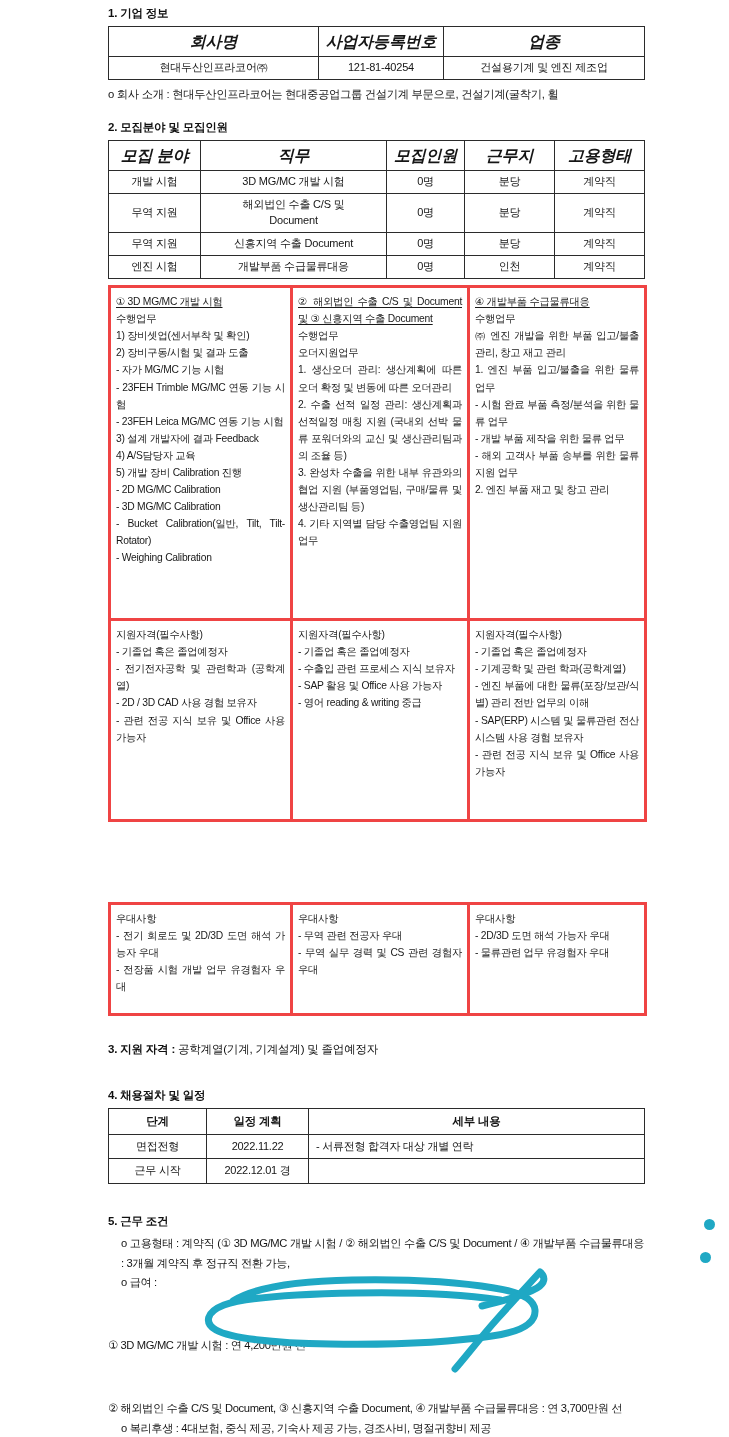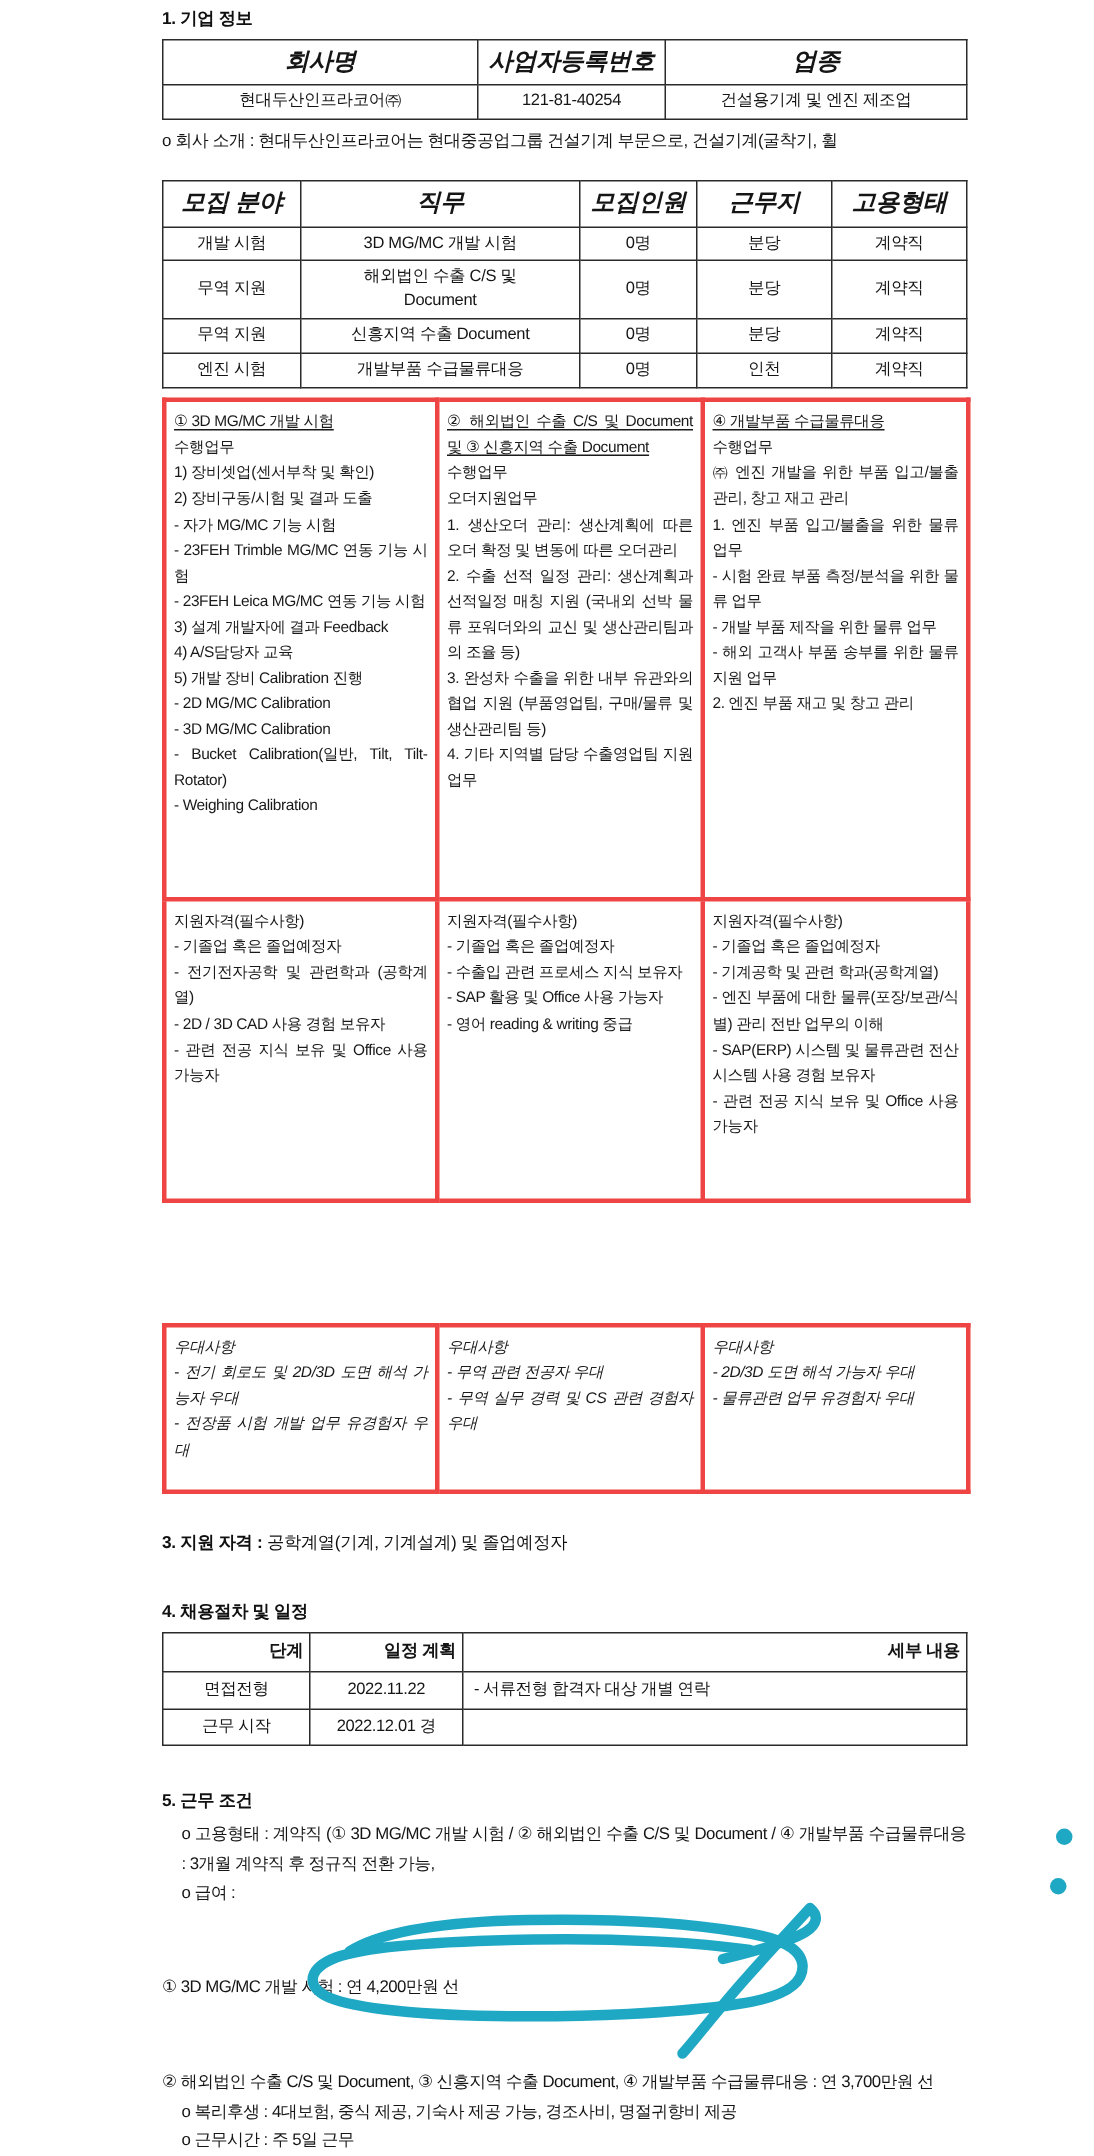--- a/index.html
+++ b/index.html
@@ -102,39 +102,39 @@
   }
   table.jd .title {
     text-decoration: underline;
     text-underline-offset: 2px;
     display: block;
     margin-bottom: 0;
   }
   table.jd .ln { display: block; }
   table.jd td.duty-cell { height: 318px; }
   table.jd td.qual-cell { height: 186px; }
-  table.jd td.pref-cell { height: 96px; font-style: italic; }
+  table.jd td.pref-cell { height: 96px; }
 
   
   table.sched {
     border-collapse: collapse;
     width: 536px;
     table-layout: fixed;
     font-size: 11px;
   }
   table.sched td, table.sched th {
     border: 1px solid #2b2b2b;
     padding: 3px 4px;
     line-height: 1.62;
     letter-spacing: -0.25px;
     color: #151515;
     vertical-align: middle;
   }
   table.sched th {
-    text-align: right;
+    text-align: center;
     font-weight: bold;
     font-size: 11.5px;
   }
   table.sched td.c { text-align: center; }
   table.sched td.detail {
     text-align: left;
     padding-left: 7px;
   }
   table.sched td.detail .ln { display: block; }
   table.sched td.detail .ln.ind { padding-left: 11px; }
@@ -212,20 +212,21 @@
         </table>
 
         <div class="para">
           <span class="ln" style="display:block">ο 회사 소개 : 현대두산인프라코어는 현대중공업그룹 건설기계 부문으로, 건설기계(굴착기, 휠</span>
         </div>
       </div>
 
       <div class="spacer-sm"></div>
 
       <div class="block">
+        <div class="sec-head">2. 모집분야 및 모집인원</div>
 
         <table class="doc">
           <colgroup>
             <col style="width:92px">
               <col style="width:186px">
               <col style="width:78px">
             <col style="width:90px">
               <col style="width:90px">
           </colgroup>
           <thead>

